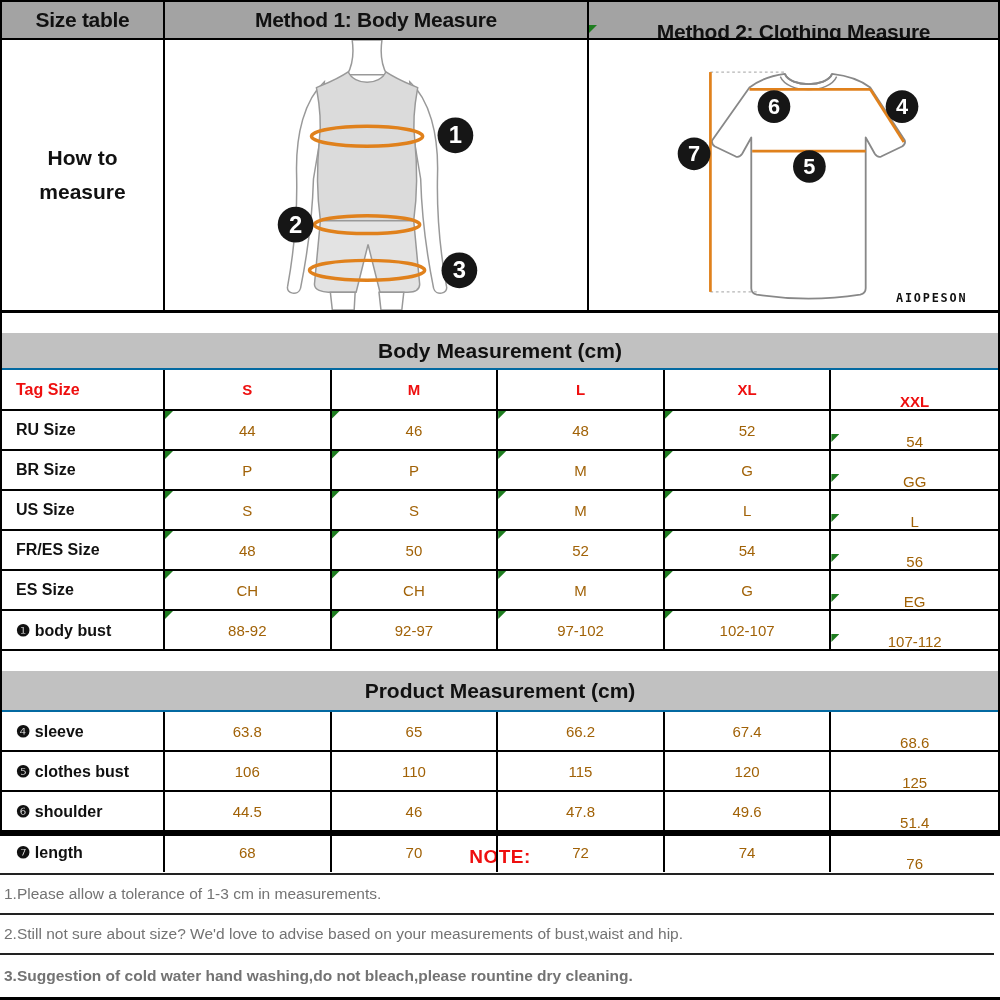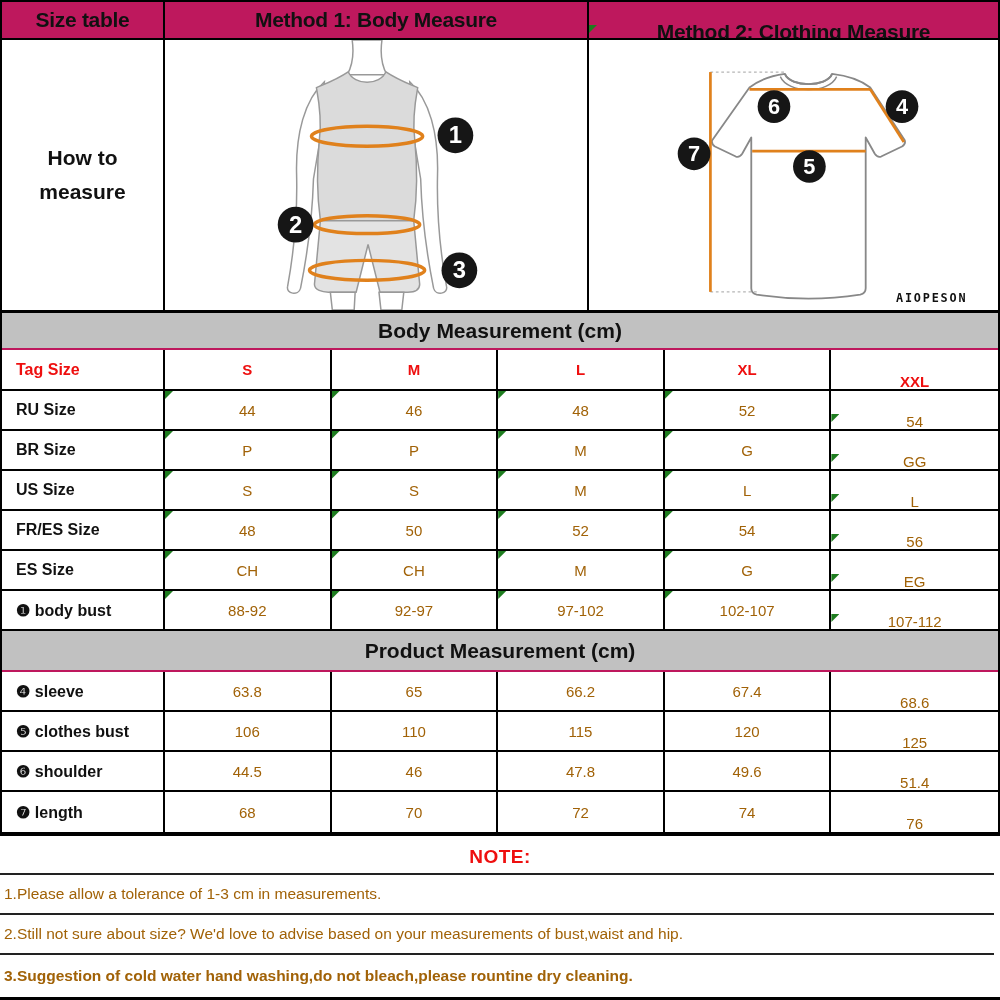--- a/index.html
+++ b/index.html
@@ -7,42 +7,42 @@
   .sheet {
     width: 1000px; height: 1000px; background: #fff; position: relative;
     font-family: "Liberation Sans", sans-serif; color: #111; overflow: hidden;
   }
   .maintable { height: 836px; border: 2px solid #000; border-bottom: 4px solid #000; }
   .grid { display: grid; grid-template-columns: 163px repeat(5, 1fr); }
   .grid3 { display: grid; grid-template-columns: 163px 424px 1fr; }
   .row { border-bottom: 2px solid #000; }
   .c { border-right: 2px solid #000; display: flex; align-items: center; justify-content: center; position: relative; overflow: hidden; }
   .c:last-child { border-right: none; margin-top: 23px; }
-  .r-head { height: 38px; background: #be185d; }
+  .r-head { height: 38px; background: #a3a3a3; }
   .r-head .c { font-weight: bold; font-size: 21px; letter-spacing: -0.3px; }
   .r-illus { height: 273px; border-bottom: 3px solid #000; }
   .howto { font-weight: bold; font-size: 21px; text-align: center; line-height: 1.6; }
   .bar { height: 37px; background: #c1c1c1; display: flex; align-items: center; justify-content: center;
-         font-weight: bold; font-size: 21px; border-bottom: 2px solid #be185d; }
+         font-weight: bold; font-size: 21px; border-bottom: 2px solid #0369a1; margin-top: 20px; }
   .bar2 { height: 41px; }
   .r-tag { height: 41px; }
   .r-data { height: 40px; text-align: center; }
   .r-data:last-child { border-bottom: none; }
   .lab { justify-content: flex-start; padding-left: 14px; font-weight: bold; font-size: 16px; }
   .val { font-size: 15px; color: #a16207; }
   .red { color: #ee0f0f; }
   .r-tag .val { font-weight: bold; font-size: 15px; }
   .gt::before { content: ""; position: absolute; left: 0; top: 0; width: 8px; height: 8px;
                 background: #1e7d1f; clip-path: polygon(0 0, 100% 0, 0 100%); }
   .illus-svg { width: 100%; height: 100%; display: block; }
   .notes { margin-top: 4px; }
   .note-title { height: 33px; display: flex; align-items: center; justify-content: center;
                 font-size: 19px; font-weight: bold; letter-spacing: 0.5px; }
   .note-row { border-top: 2px solid #222; margin-right: 6px; height: 40px;
-              display: flex; align-items: center; padding-left: 4px; font-size: 15.5px; color: #a16207; }
+              display: flex; align-items: center; padding-left: 4px; font-size: 15.5px; color: #737373; }
   .note-row.short { height: 44px; font-weight: bold; }
   .endbar { height: 5px; background: #000; }
 </style>
 </head>
 <body>
 
 <div class="sheet">
   <div class="maintable">
 
     <div class="grid3 row r-head">

